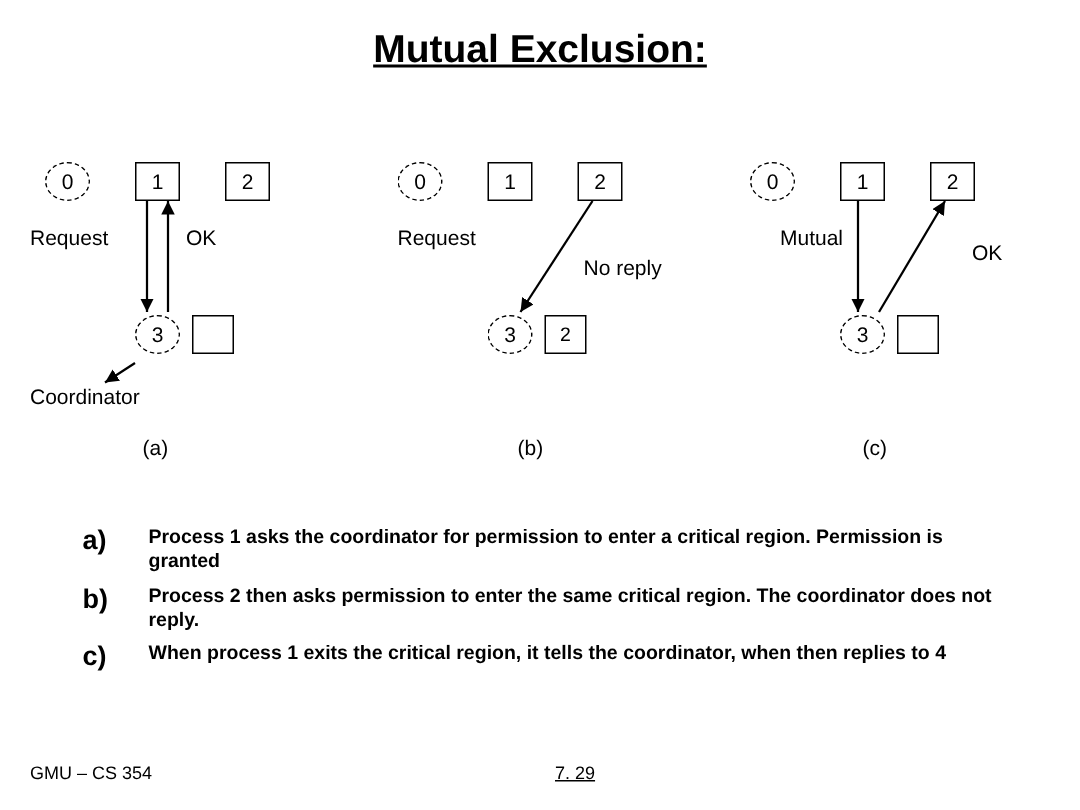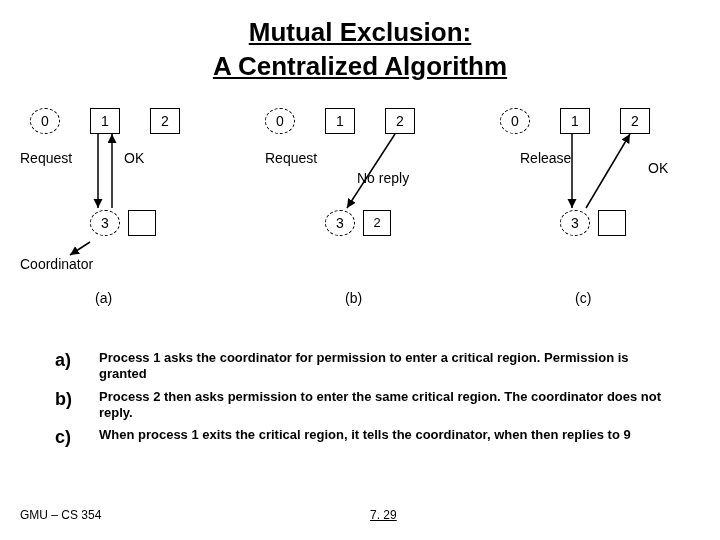--- a/index.html
+++ b/index.html
@@ -102,21 +102,20 @@
     top: 0;
     left: 0;
     overflow: visible;
   }
 </style>
 </head>
 <body>
 
 <div class="title">
   <span>Mutual Exclusion:</span><br>
-  <span>A Centralized Algorithm</span>
 </div>
 
 <div class="diagrams">
 
   <div class="panel a">
     <div class="node dashed-ellipse" style="left:10px;top:8px">0</div>
     <div class="node solid-box" style="left:70px;top:8px">1</div>
     <div class="node solid-box" style="left:130px;top:8px">2</div>
     <div class="node dashed-ellipse" style="left:70px;top:110px">3</div>
     <div class="queuebox" style="left:108px;top:110px"></div>
@@ -135,33 +134,33 @@
     </svg>
   </div>
 
   <div class="panel b">
     <div class="node dashed-ellipse" style="left:10px;top:8px">0</div>
     <div class="node solid-box" style="left:70px;top:8px">1</div>
     <div class="node solid-box" style="left:130px;top:8px">2</div>
     <div class="node dashed-ellipse" style="left:70px;top:110px">3</div>
     <div class="queuebox" style="left:108px;top:110px">2</div>
     <span class="lbl" style="left:10px;top:50px">Request</span>
-    <span class="lbl" style="left:102px;top:70px">No reply</span>
+    <span class="lbl" style="left:134px;top:70px">No reply</span>
     <svg class="connector" width="220" height="210">
       <line x1="140" y1="34" x2="92" y2="108" stroke="#000" stroke-width="1.5" marker-end="url(#ah)"></line>
     </svg>
   </div>
 
   <div class="panel c">
     <div class="node dashed-ellipse" style="left:10px;top:8px">0</div>
     <div class="node solid-box" style="left:70px;top:8px">1</div>
     <div class="node solid-box" style="left:130px;top:8px">2</div>
     <div class="node dashed-ellipse" style="left:70px;top:110px">3</div>
     <div class="queuebox" style="left:108px;top:110px"></div>
-    <span class="lbl" style="left:30px;top:50px">Release</span>
+    <span class="lbl" style="left:30px;top:50px">Mutual</span>
     <span class="lbl" style="left:158px;top:60px">OK</span>
     <svg class="connector" width="220" height="210">
       <line x1="82" y1="34" x2="82" y2="108" stroke="#000" stroke-width="1.5" marker-end="url(#ah)"></line>
       <line x1="96" y1="108" x2="140" y2="34" stroke="#000" stroke-width="1.5" marker-end="url(#ah)"></line>
     </svg>
   </div>
 
   <span class="lbl" style="left:75px;top:190px">(a)</span>
   <span class="lbl" style="left:325px;top:190px">(b)</span>
   <span class="lbl" style="left:555px;top:190px">(c)</span>
@@ -171,20 +170,20 @@
   <div class="row">
     <div class="key">a)</div>
     <div class="val">Process 1 asks the coordinator for permission to enter a critical region. Permission is granted</div>
   </div>
   <div class="row">
     <div class="key">b)</div>
     <div class="val">Process 2 then asks permission to enter the same critical region.  The coordinator does not reply.</div>
   </div>
   <div class="row">
     <div class="key">c)</div>
-    <div class="val">When process 1 exits the critical region, it tells the coordinator, when then replies to 9</div>
+    <div class="val">When process 1 exits the critical region, it tells the coordinator, when then replies to 4</div>
   </div>
 </div>
 
 <div class="footer">
   <span>GMU – CS 354</span>
   <span class="page">7. 29</span>
 </div>
 
 </body></html>

